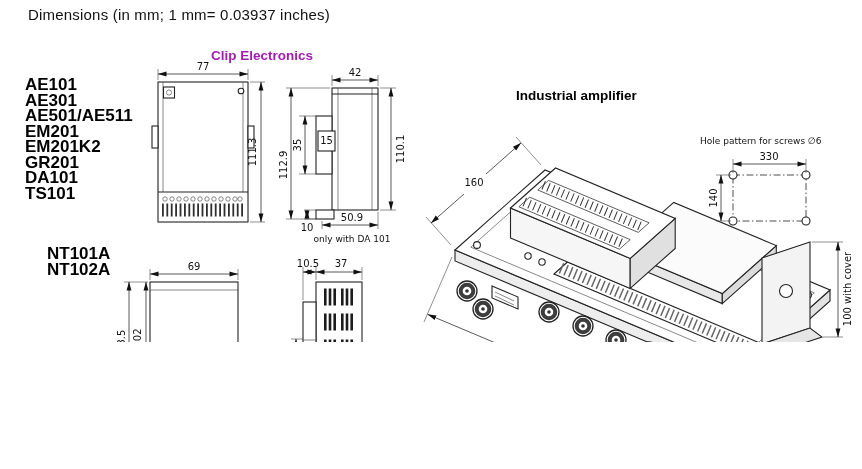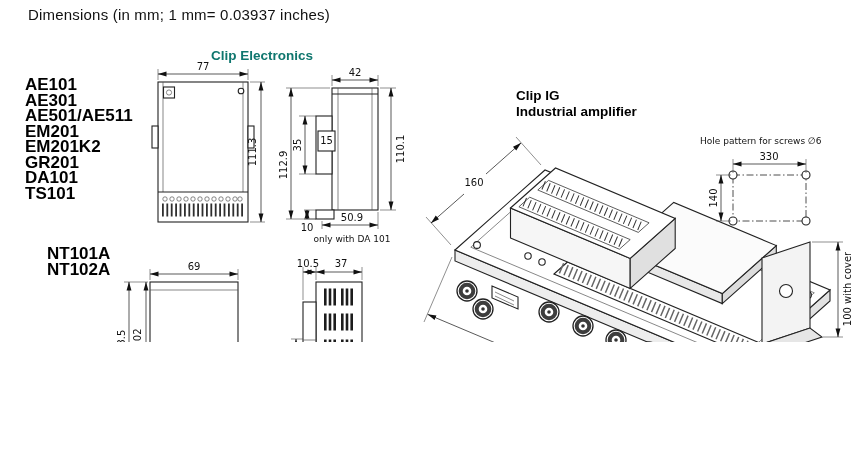--- a/index.html
+++ b/index.html
@@ -1,20 +1,20 @@
 <!DOCTYPE html>
 <html><head>
 <meta charset="utf-8">
 <style>
   * { margin:0; padding:0; box-sizing:border-box; }
   html,body { background:#fff; }
   body { font-family:"Liberation Sans","DejaVu Sans",sans-serif; }
   .canvas { position:relative; width:862px; height:342px; background:#fff; overflow:hidden; }
   .page-title { position:absolute; left:28px; top:6px; font-size:15px; color:#111; letter-spacing:.2px; }
-  .ce-title { position:absolute; left:182px; top:48px; width:160px; text-align:center; font-size:13.5px; font-weight:bold; color:#0f766e; }
+  .ce-title { position:absolute; left:182px; top:48px; width:160px; text-align:center; font-size:13.5px; font-weight:bold; color:#a21caf; }
   .ig-title { position:absolute; left:516px; top:88px; font-size:13.5px; font-weight:bold; line-height:16px; color:#000; }
   .models { position:absolute; left:25px; font-size:17px; font-weight:bold; line-height:15.5px; color:#000; }
   .models-1 { top:77px; }
   .models-2 { top:246px;margin-left:22px; }
   svg.art { position:absolute; left:0; top:0; }
   text.d { font-family:"DejaVu Sans",sans-serif; font-size:10px; fill:#111; }
   text.s { font-family:"DejaVu Sans",sans-serif; font-size:9px; fill:#111; }
   .o  { stroke:#222; stroke-width:1.1; fill:none; }
   .of { stroke:#222; stroke-width:1.1; fill:#fff; }
   .i  { stroke:#555; stroke-width:0.7; fill:none; }
@@ -22,21 +22,20 @@
   .dl { stroke:#111; stroke-width:0.7; fill:none; }
 </style>
 </head>
 <body>
 
 <div class="canvas">
 
   <div class="page-title">Dimensions (in mm; 1 mm= 0.03937 inches)</div>
   <div class="ce-title">Clip Electronics</div>
   <div class="ig-title">
-    <div>Clip IG</div>
     <div>Industrial amplifier</div>
   </div>
 
   <div class="models models-1">
     <div class="model">AE101</div>
     <div class="model">AE301</div>
     <div class="model">AE501/AE511</div>
     <div class="model">EM201</div>
     <div class="model">EM201K2</div>
     <div class="model">GR201</div>

